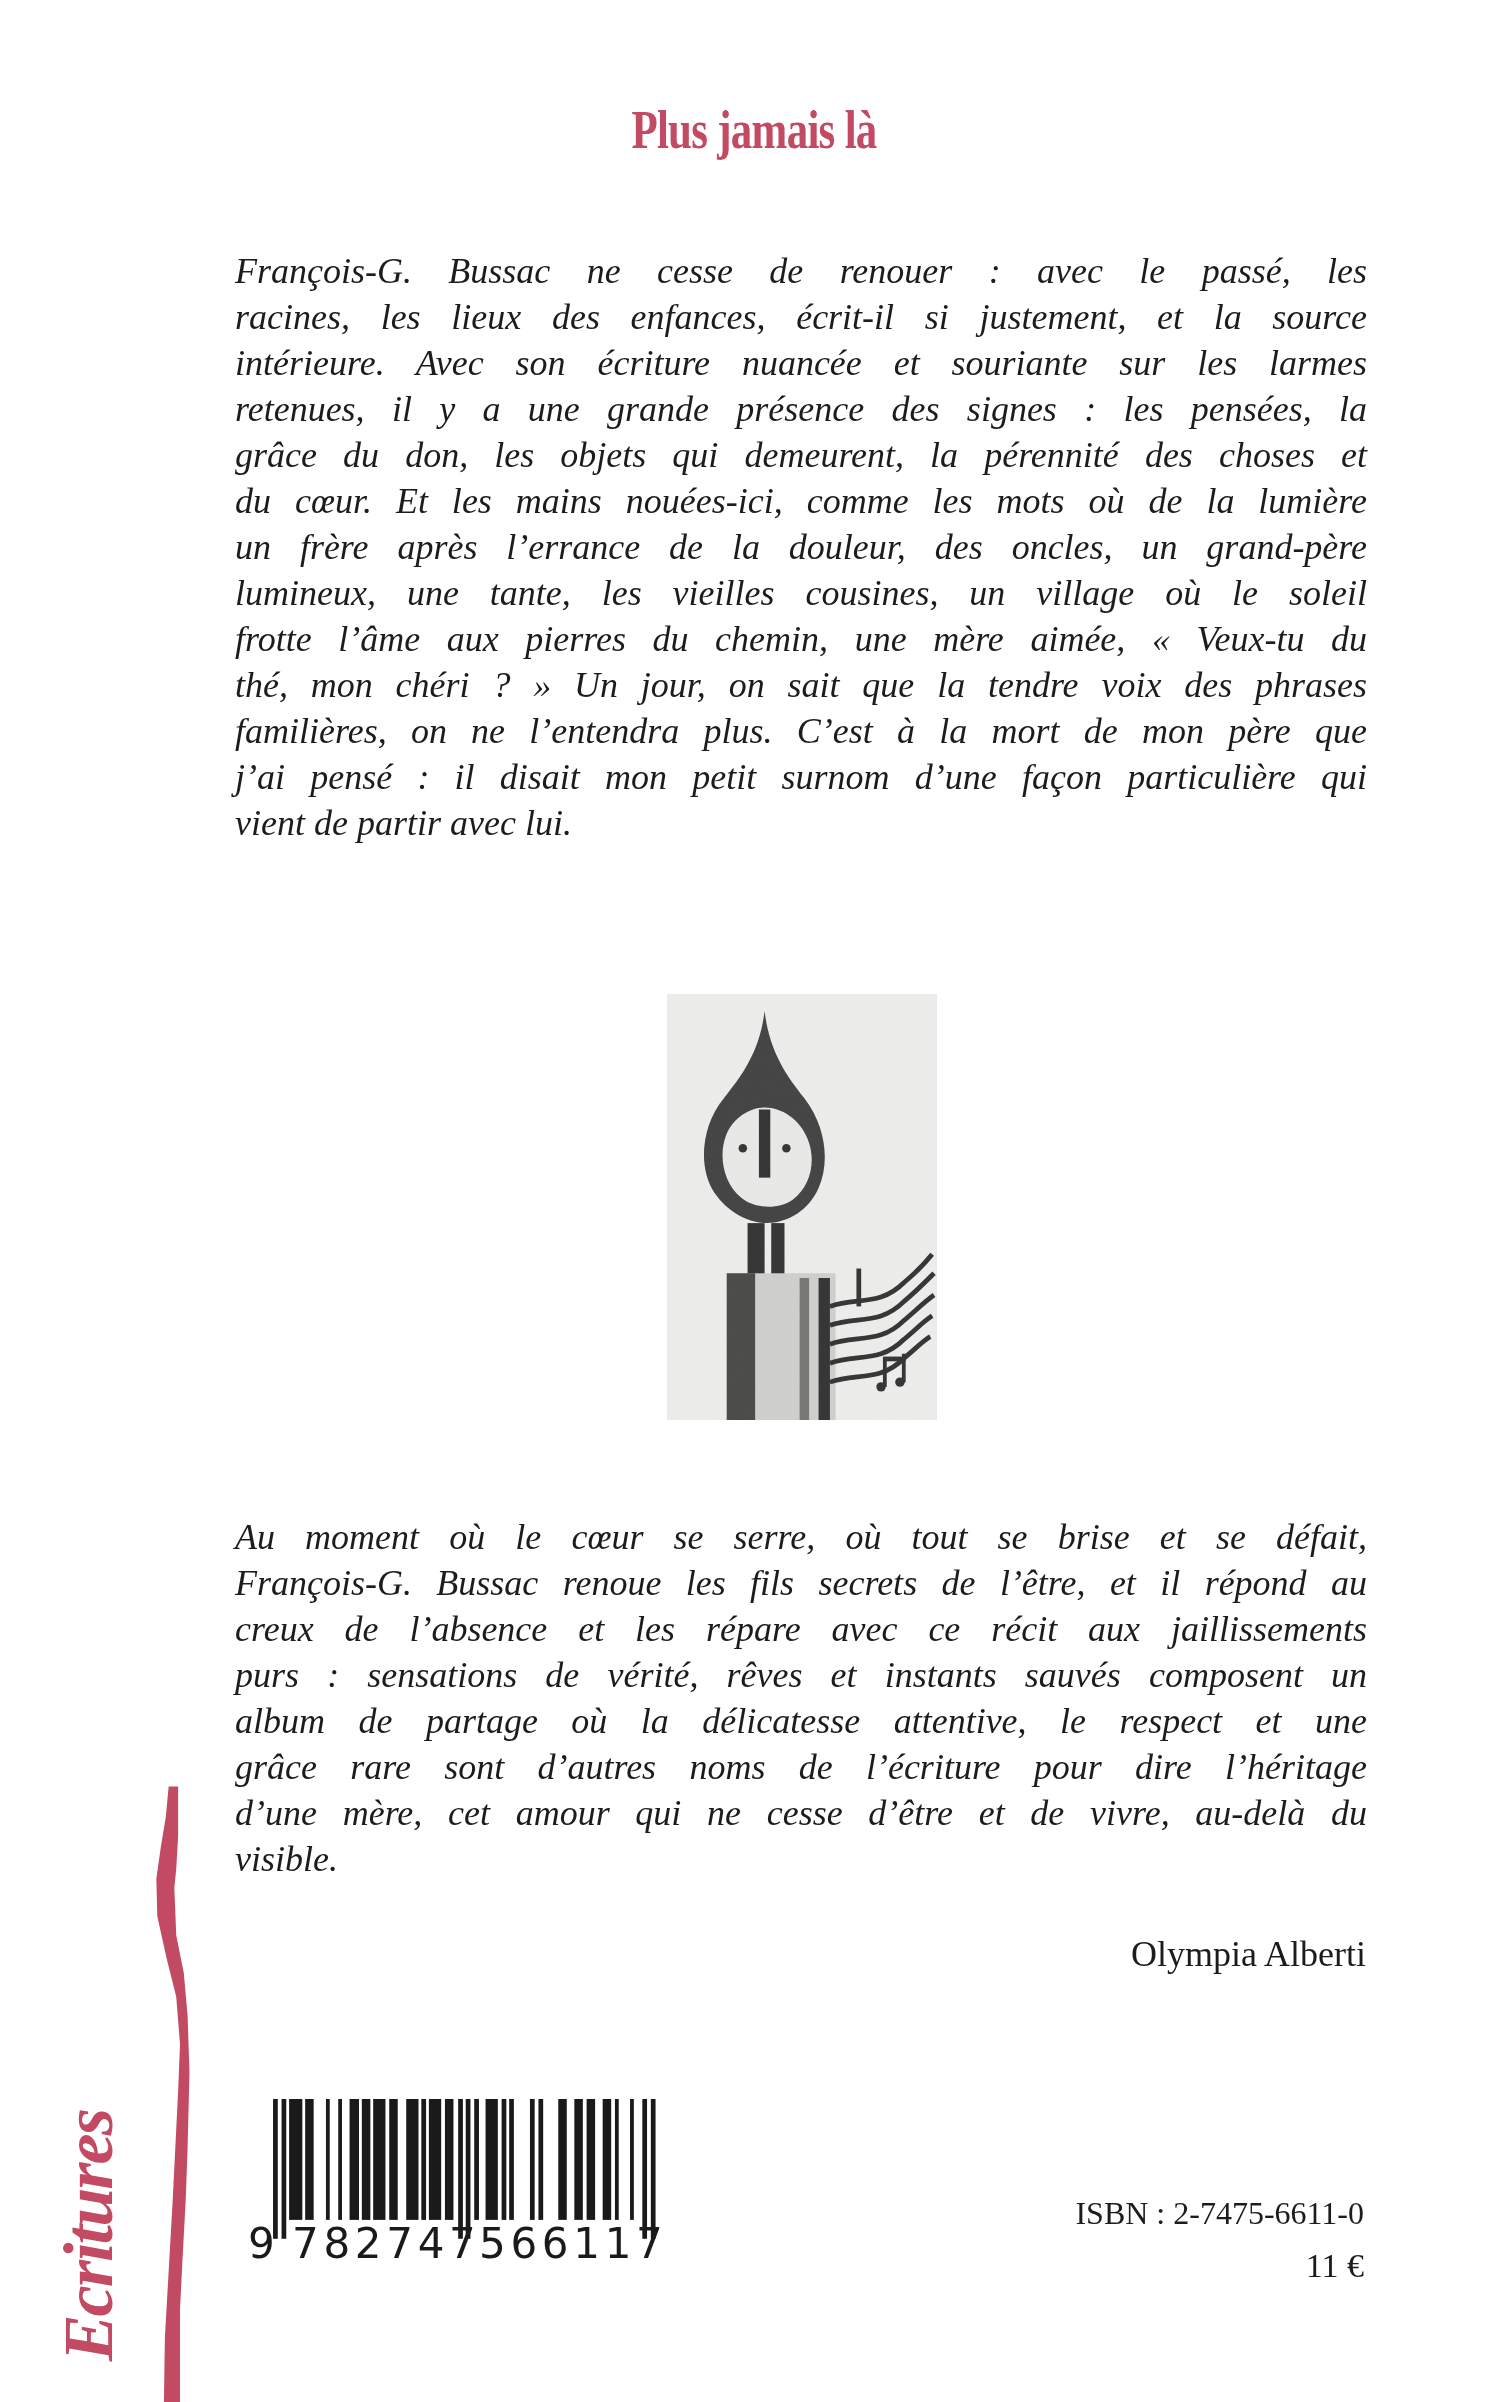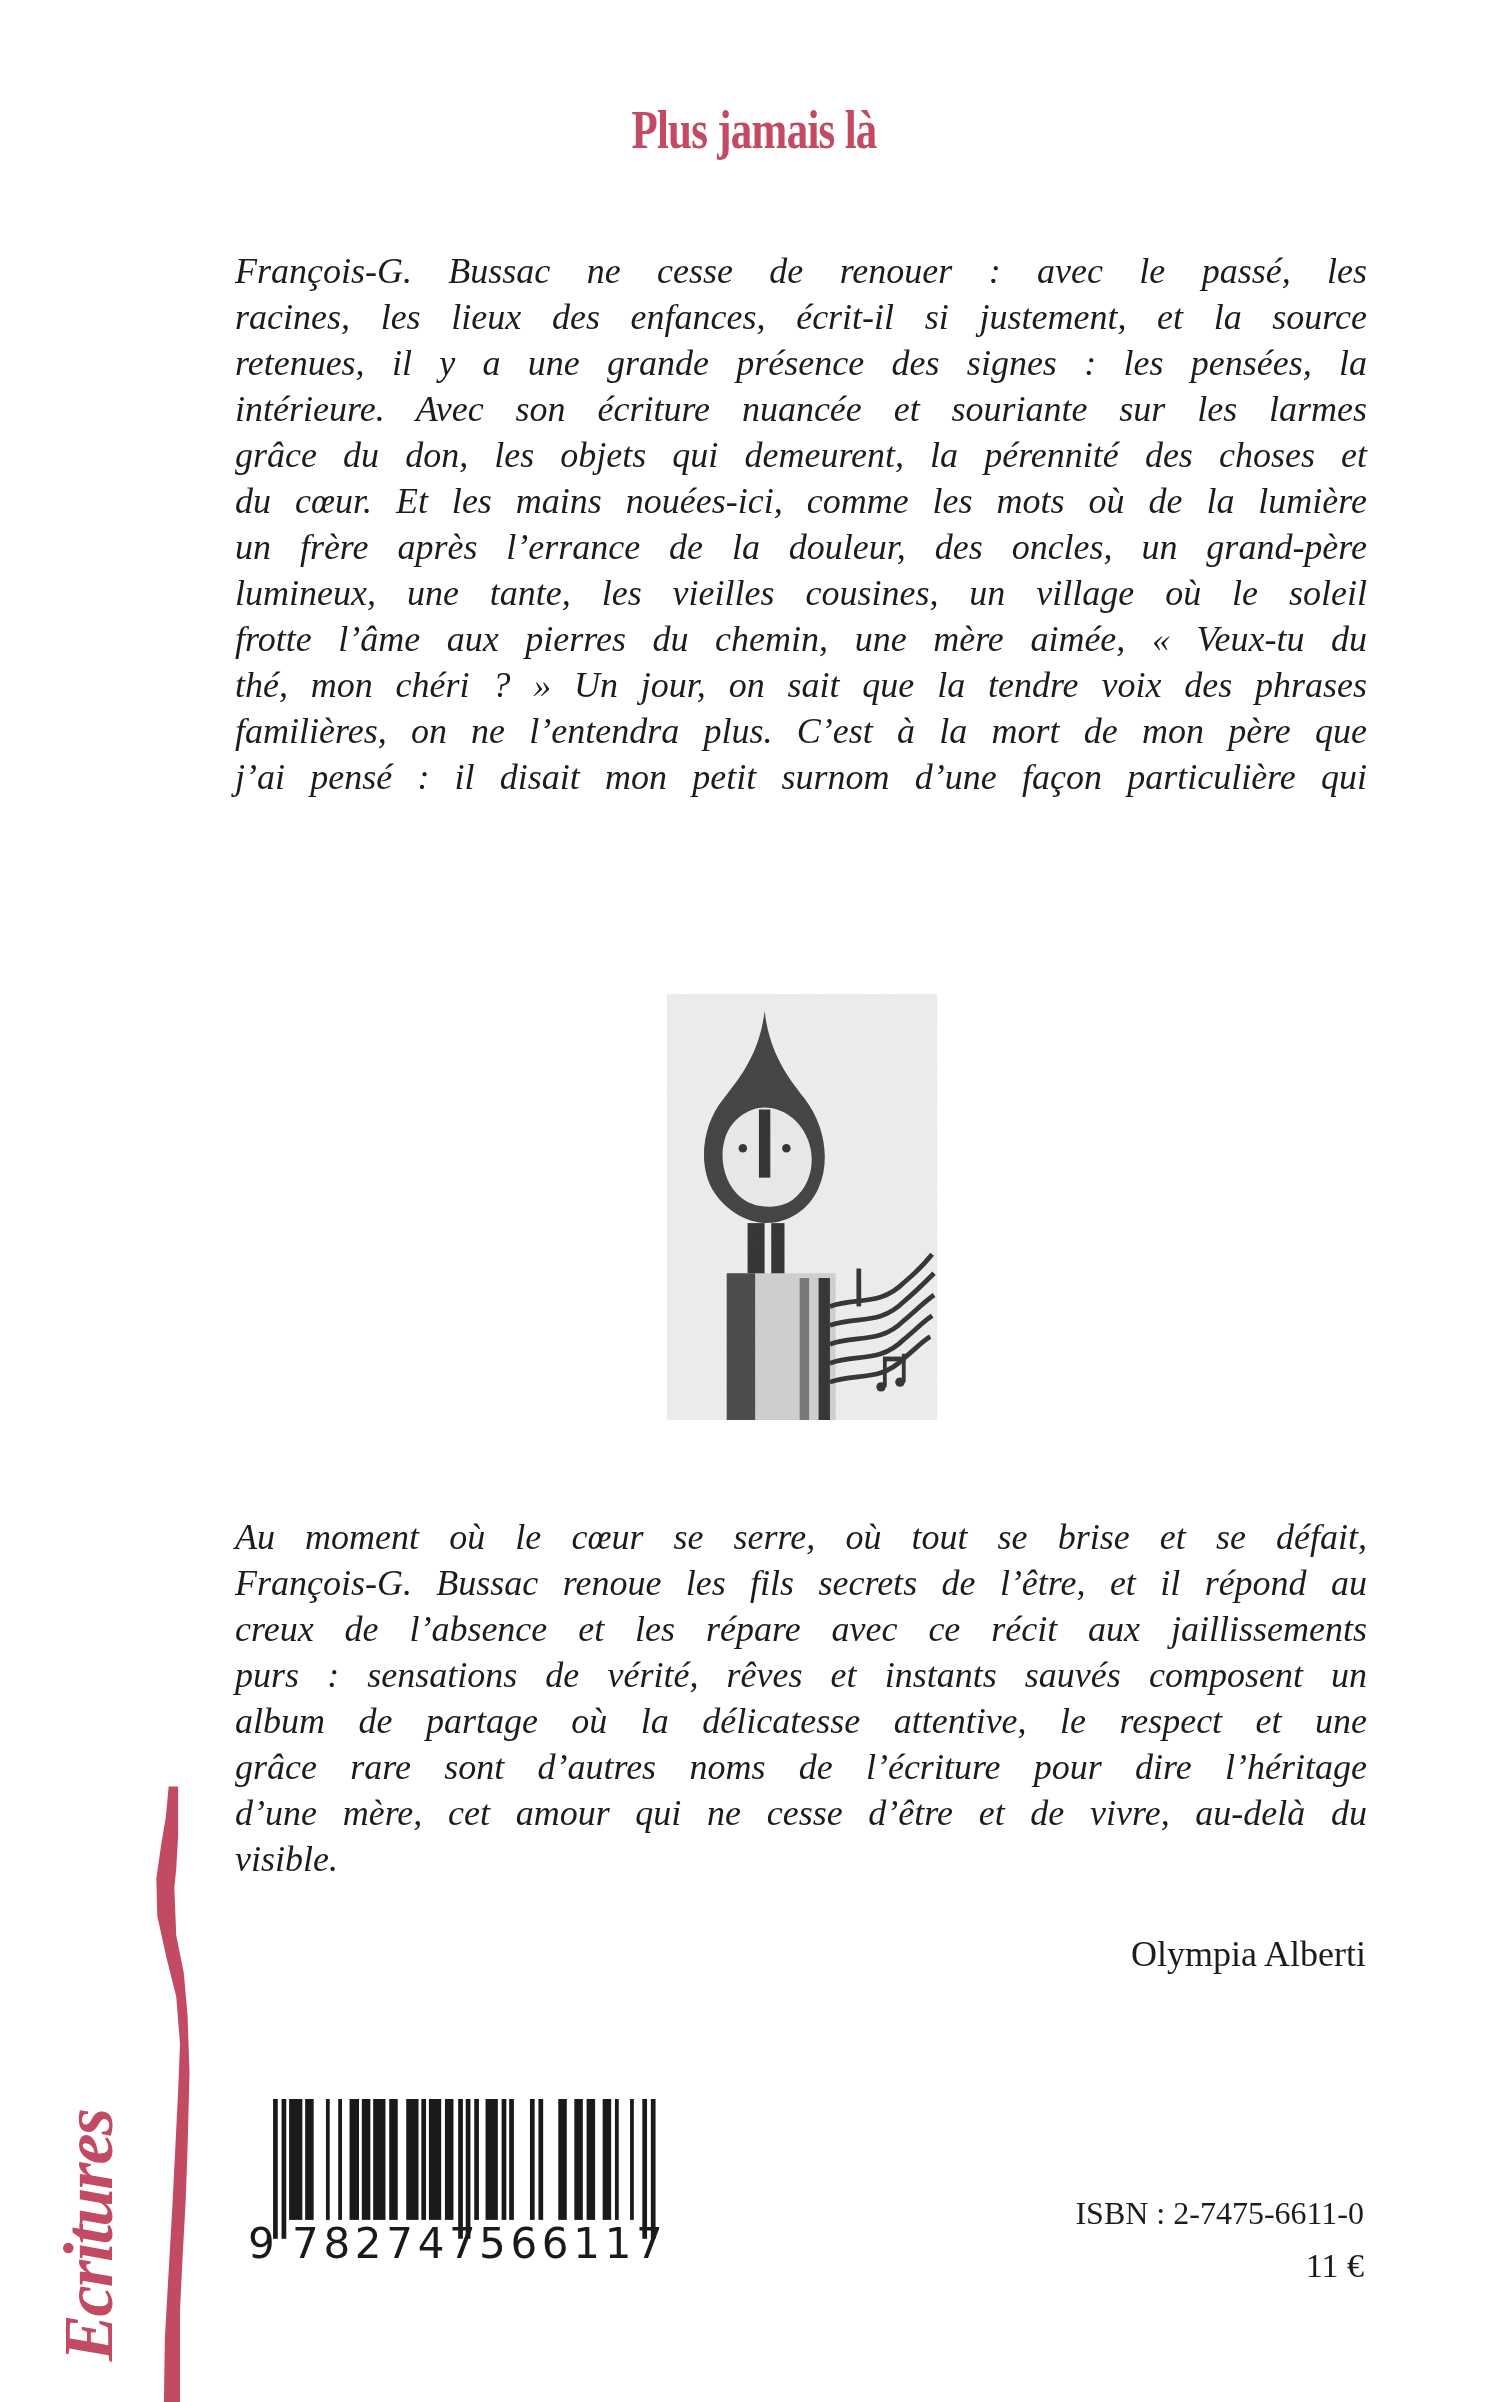--- a/index.html
+++ b/index.html
@@ -113,30 +113,31 @@
     }
   </style>
 </head>
 <body>
 
 <div class="title">Plus jamais là</div>
 
 <div class="para p1">
   <span class="ln">François-G. Bussac ne cesse de renouer : avec le passé, les</span>
   <span class="ln">racines, les lieux des enfances, écrit-il si justement, et la source</span>
+  <span class="ln">intérieure. Avec son écriture nuancée et souriante sur les larmes</span>
   <span class="ln">retenues, il y a une grande présence des signes : les pensées, la</span>
-  <span class="ln">intérieure. Avec son écriture nuancée et souriante sur les larmes</span>
   <span class="ln">grâce du don, les objets qui demeurent, la pérennité des choses et</span>
   <span class="ln">du cœur. Et les mains nouées-ici, comme les mots où de la lumière</span>
   <span class="ln">un frère après l’errance de la douleur, des oncles, un grand-père</span>
   <span class="ln">lumineux, une tante, les vieilles cousines, un village où le soleil</span>
   <span class="ln">frotte l’âme aux pierres du chemin, une mère aimée, « Veux-tu du</span>
   <span class="ln">thé, mon chéri ? » Un jour, on sait que la tendre voix des phrases</span>
   <span class="ln">familières, on ne l’entendra plus. C’est à la mort de mon père que</span>
   <span class="ln">j’ai pensé : il disait mon petit surnom d’une façon particulière qui</span>
+  <span class="ln last">vient de partir avec lui.</span>
 </div>
 
 <div class="illustration">
   <svg width="270" height="426" viewBox="0 0 285 450" xmlns="http://www.w3.org/2000/svg">
     <defs>
       <filter id="grain" x="0" y="0" width="100%" height="100%">
         <feTurbulence type="fractalNoise" baseFrequency="0.9" numOctaves="2" result="n"></feTurbulence>
         <feColorMatrix type="matrix" values="0 0 0 0 0.5  0 0 0 0 0.5  0 0 0 0 0.5  0 0 0 0.18 0"></feColorMatrix>
         <feComposite in2="SourceGraphic" operator="in"></feComposite>
       </filter>

